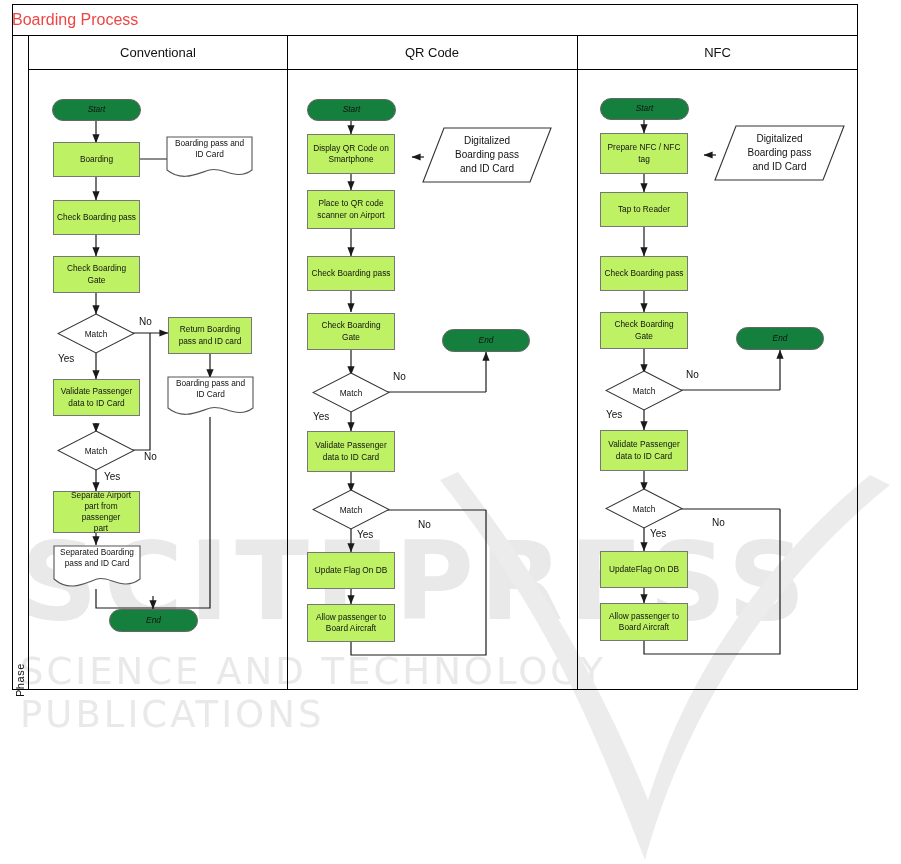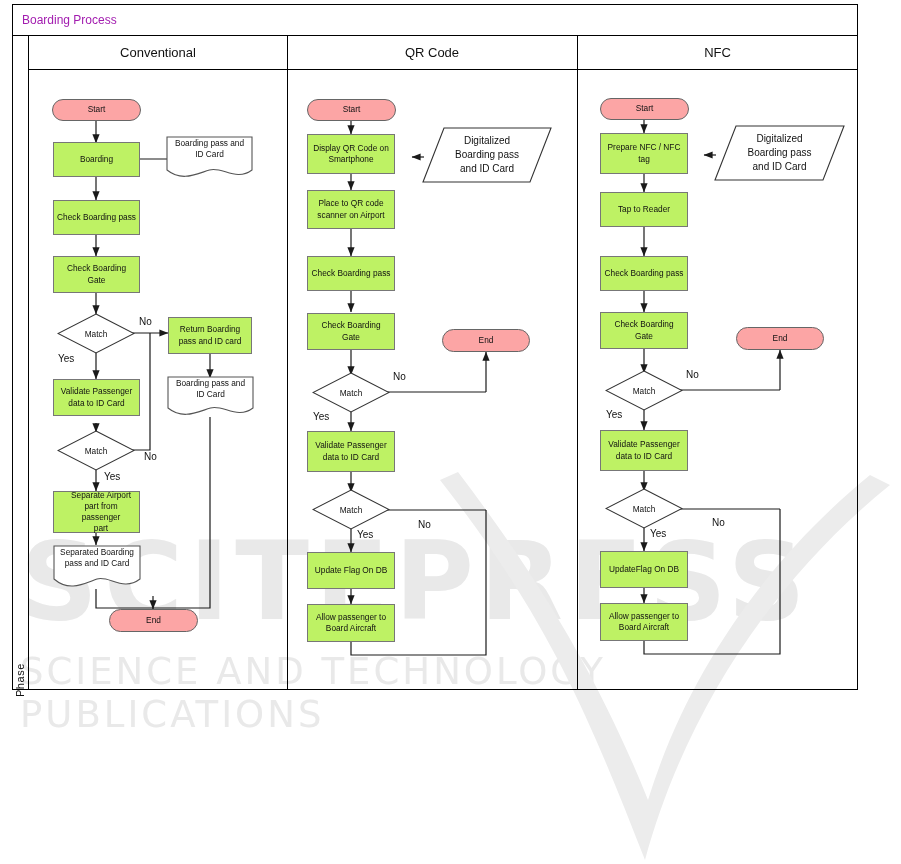--- a/index.html
+++ b/index.html
@@ -34,22 +34,21 @@
     width: 846px; height: 686px;
     border: 1.6px solid #000;
   }
   .title-bar {
     position: absolute; left: 12px; top: 4px;
     width: 846px; height: 32px;
     border-bottom: 1.6px solid #000;
     display: flex; align-items: center;
   }
   .title-text {
-    padding-left: 10px;
-    font-size: 12px; color: #a21caf;
+    font-size: 16px; color: #ef4444;
     font-family: "Liberation Sans", sans-serif;
   }
   .phase-cell {
     position: absolute; left: 12px; top: 36px;
     width: 17px; height: 654px;
     border-right: 1.6px solid #000;
   }
   .phase-label {
     position: absolute;
     left: -22px; bottom: 4px;
@@ -72,22 +71,23 @@
   
   .node {
     position: absolute;
     display: flex; align-items: center; justify-content: center;
     text-align: center;
     font-size: 8.3px; line-height: 1.35; color: #111;
     font-family: "Liberation Sans", sans-serif;
   }
   .proc { border: 1.1px solid #777; background: #bef264; padding: 0 2px; }
   .term {
-    border: 1.1px solid #666; background: #fca5a5;
+    border: 1.1px solid #666; background: #15803d;
     border-radius: 999px;
+    font-style: italic;
   }
   .diamond-wrap { position: absolute; }
   .diamond-wrap svg { position: absolute; left: 0; top: 0; }
   .diamond-label {
     position: absolute; left: 0; top: 0; width: 100%; height: 100%;
     display: flex; align-items: center; justify-content: center;
     font-size: 8.3px; color: #111;
   }
   .docshape { position: absolute; }
   .docshape svg { position: absolute; left: 0; top: 0; }

